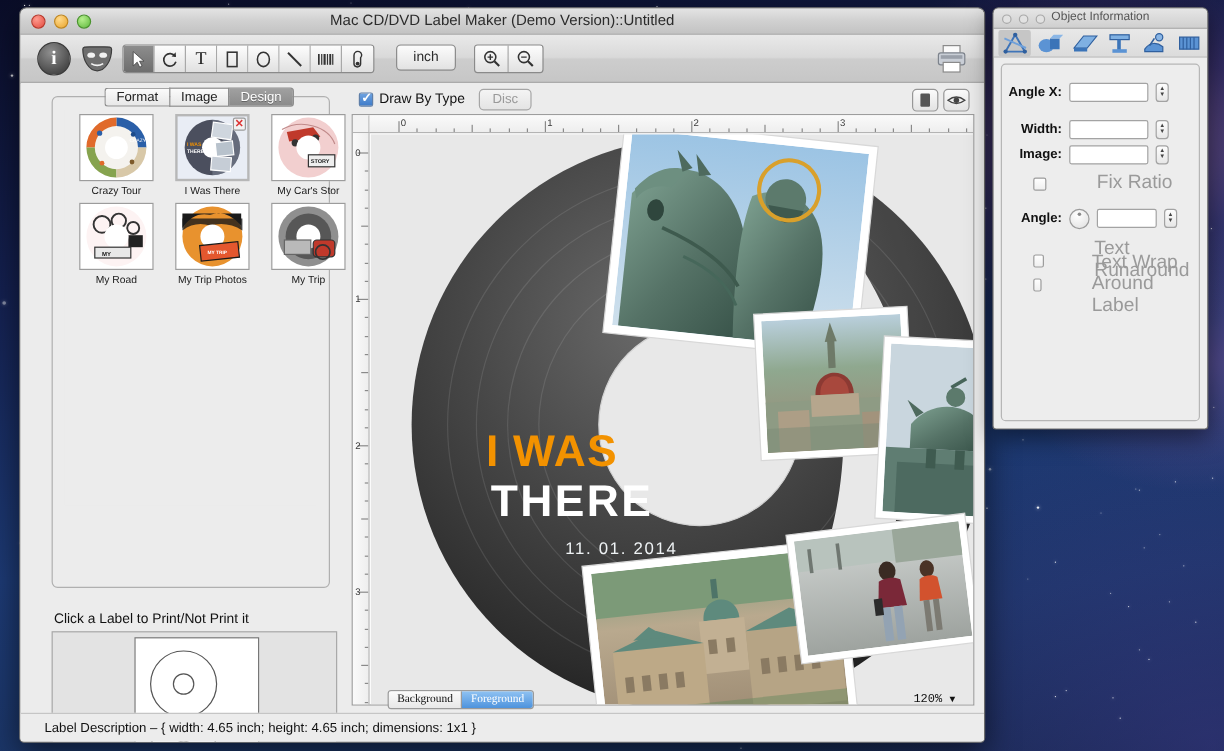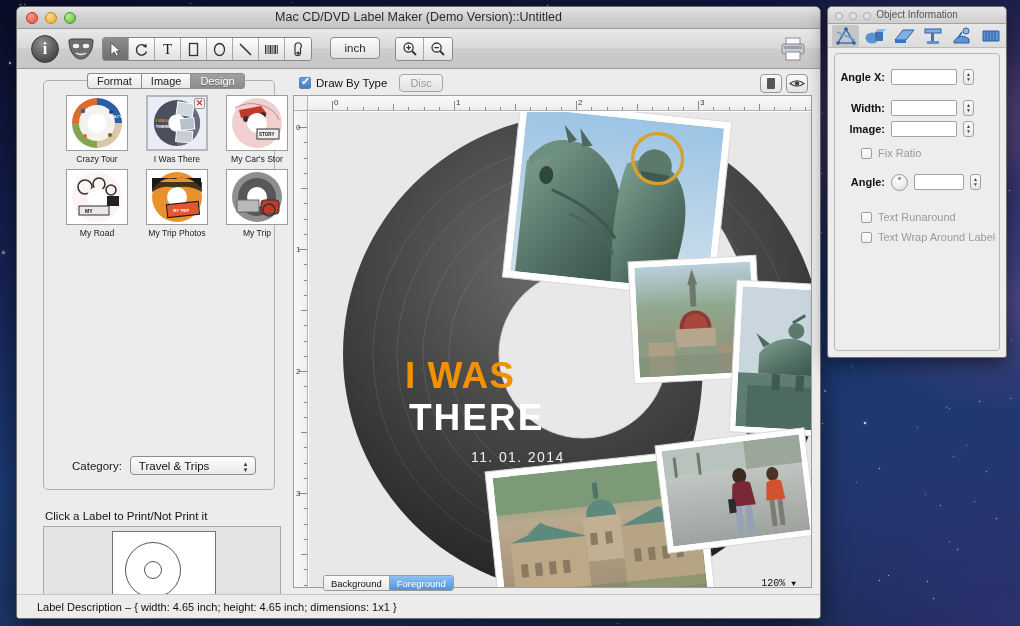--- a/index.html
+++ b/index.html
@@ -229,20 +229,21 @@
     display:flex; align-items:center;
   }
   .bgfg {
     display:flex; margin-left:32px; border:1px solid #9a9a9a; border-radius:3px;
     overflow:hidden;
   }
   .bgfg div {
     padding:0 7px; height:14px; font-size:9.5px; display:flex; align-items:center;
     background:linear-gradient(to bottom,#fbfbfb,#e8e8e8); color:#111;
     border-right:1px solid #9a9a9a;
+    font-family:Liberation Serif, serif;
   }
   .bgfg div:last-child { border-right:none; }
   .bgfg div.on {
     background:linear-gradient(to bottom,#8fc2f2,#4e93dd); color:#fff;
   }
   .zoomsel {
     position:absolute; right:18px; height:15px; display:flex; align-items:center;
     gap:6px; font-size:10px; color:#111;font-family:Liberation Mono, monospace;
   }
   
@@ -281,21 +282,21 @@
     border:1px solid #a3a3a3; border-radius:3px;
     background:linear-gradient(to bottom,#fdfdfd,#e7e7e7);
     display:flex; flex-direction:column; align-items:center; justify-content:center;
     font-size:5px; line-height:5px; color:#444;
   }
   .cbrow { display:flex; align-items:center; height:20px; padding-left:26px; }
   .cbox {
     width:11px; height:11px; border:1px solid #9d9d9d; border-radius:2px;
     background:linear-gradient(to bottom,#fff,#efefef); margin-right:6px;
   }
-  .cbtext { font-size:11px; color:#9a9a9a; }
+  .cbtext { font-size:16px; color:#9a9a9a;margin-left:36px; }
   .knob {
     width:17px; height:17px; border-radius:50%;
     border:1px solid #9b9b9b;
     background:radial-gradient(circle at 40% 30%,#fff,#dedede);
     position:relative;
   }
   .knob:after {
     content:""; position:absolute; left:6px; top:2px; width:3px; height:3px;
     border-radius:50%; background:#8a8a8a;
   }
@@ -774,27 +775,20 @@
                 <circle cx="30" cy="27" r="10" fill="#fff"></circle>
                 <rect x="34" y="30" width="18" height="14" rx="3" fill="#c0392b" stroke="#333"></rect>
                 <rect x="10" y="30" width="22" height="12" fill="#b9b9b9" stroke="#666"></rect>
                 <circle cx="42" cy="40" r="6" fill="none" stroke="#333" stroke-width="1.4"></circle>
               </svg>
             </div>
             <div class="thumb-label">My Trip</div>
           </div>
         </div>
 
-        <div class="catrow">
-          <span class="lbl">Category:</span>
-          <div class="popup">
-            <span>Travel &amp; Trips</span>
-            <span class="arrows">▴<br>▾</span>
-          </div>
-        </div>
       </div>
 
       <div class="hintrow">Click a Label to Print/Not Print it</div>
 
       <div class="sheetbox">
         <div class="sheet">
           <div class="disc-o" style="left:12px; top:10px; width:56px; height:56px;"></div>
           <div class="disc-o" style="left:31px; top:29px; width:18px; height:18px;"></div>
           <div class="disc-o" style="left:12px; top:66px; width:56px; height:56px;"></div>
           <div class="disc-o" style="left:31px; top:85px; width:18px; height:18px;"></div>

